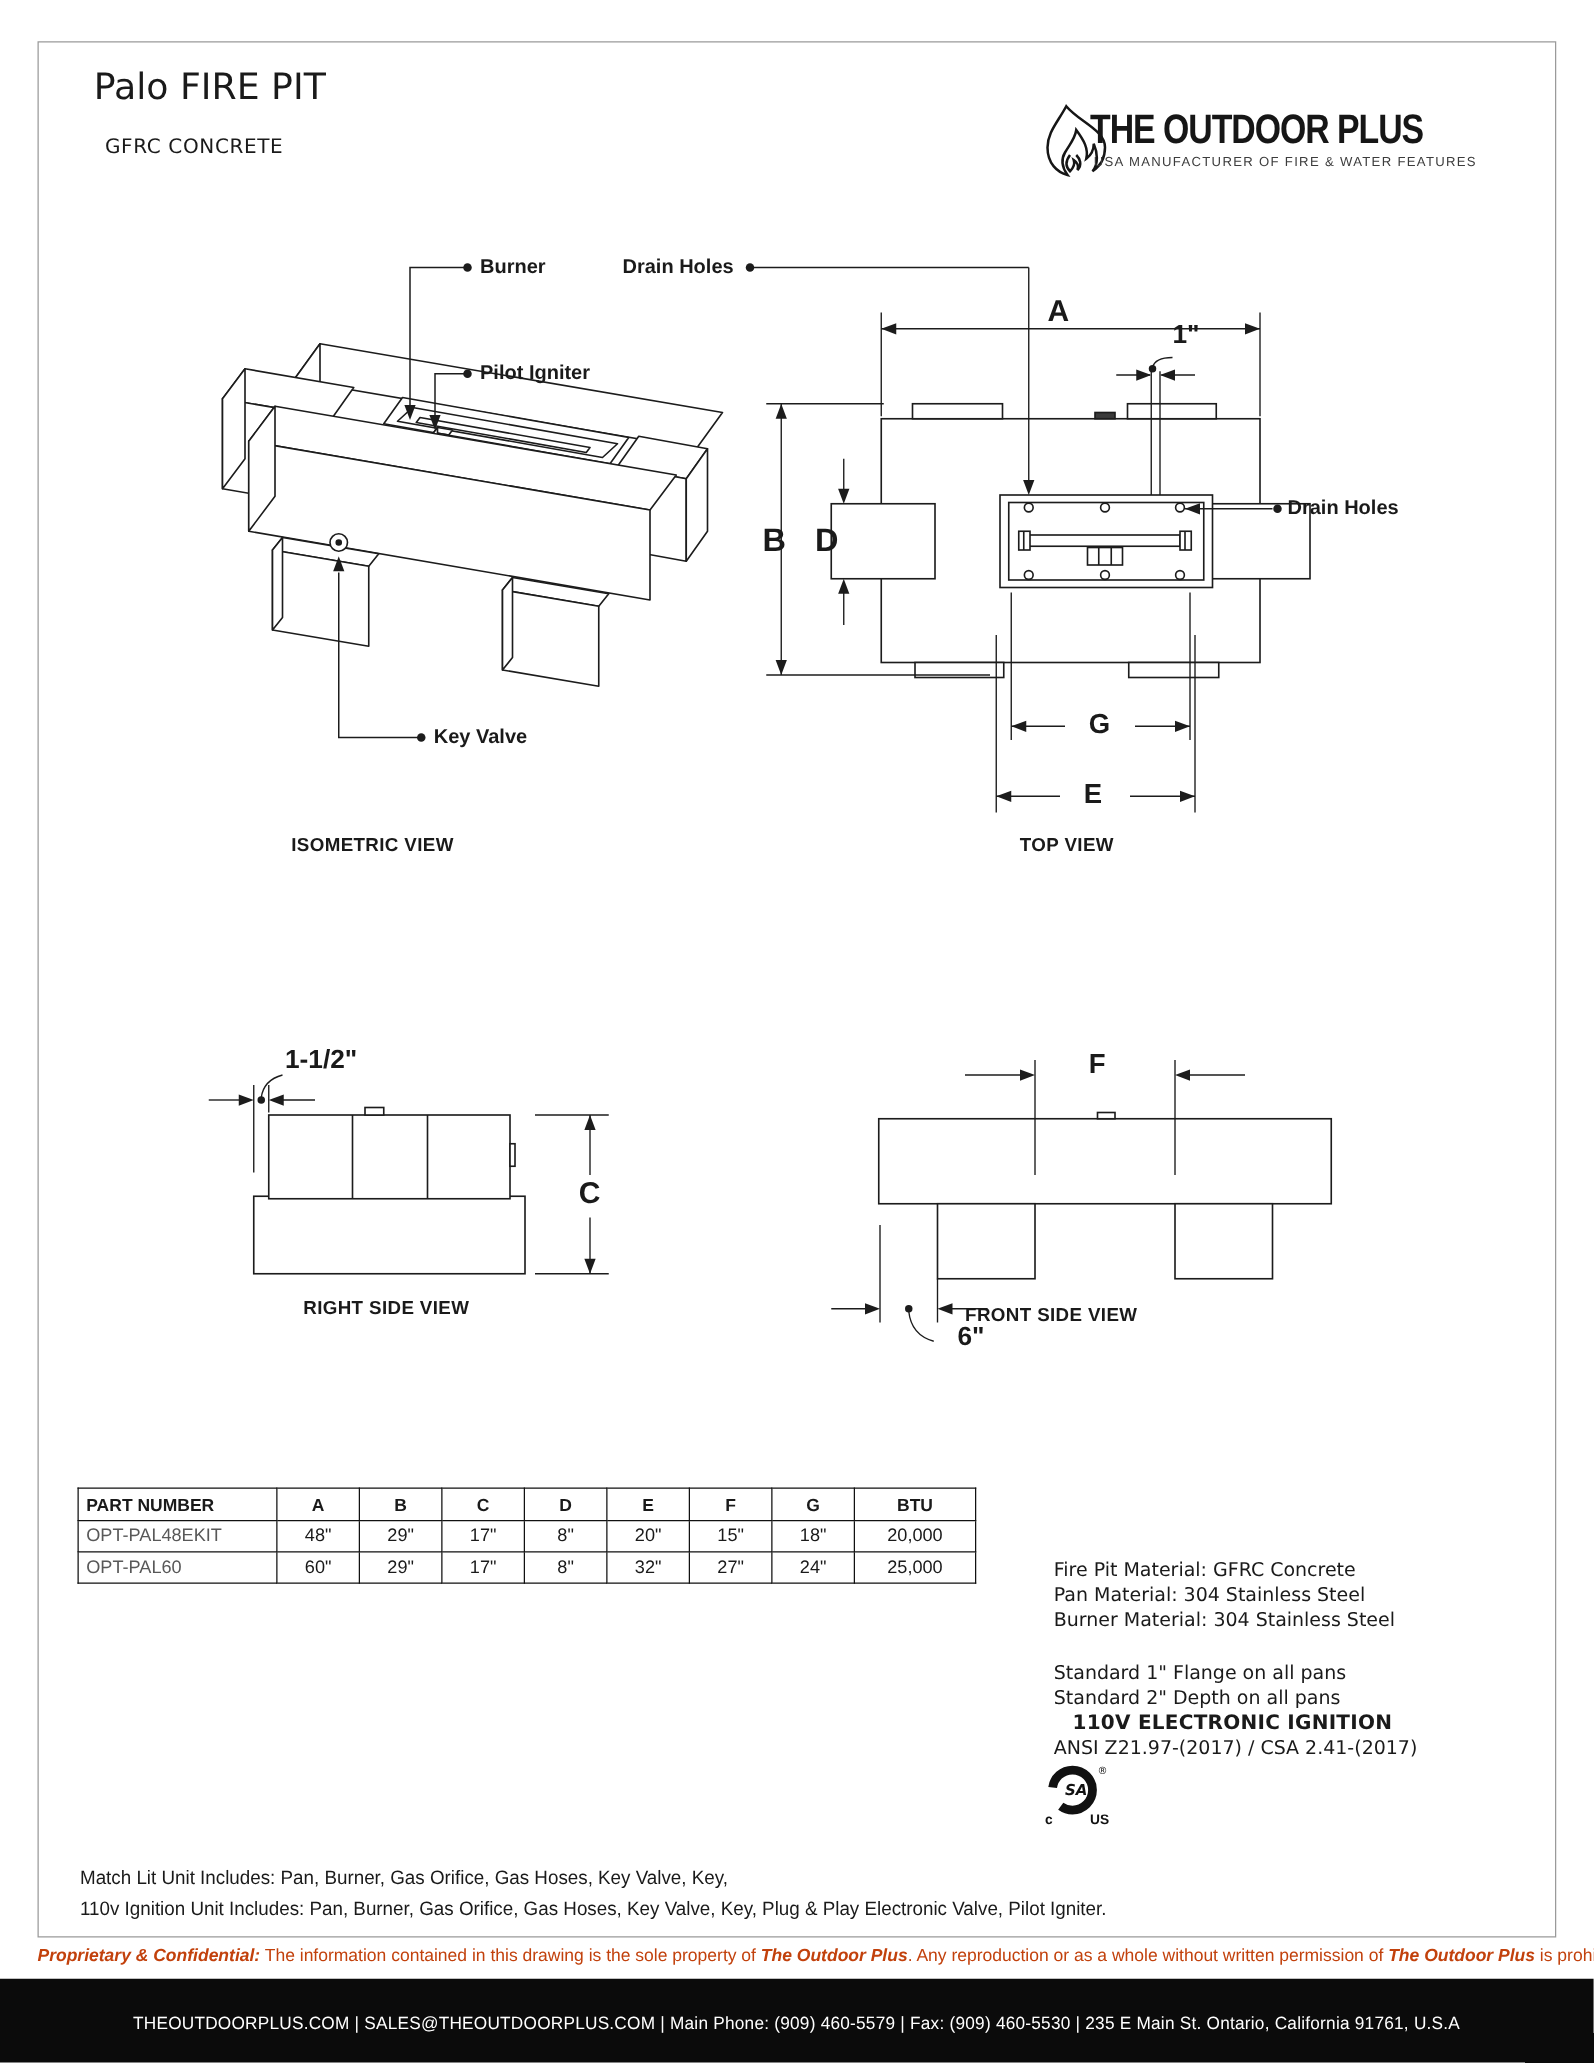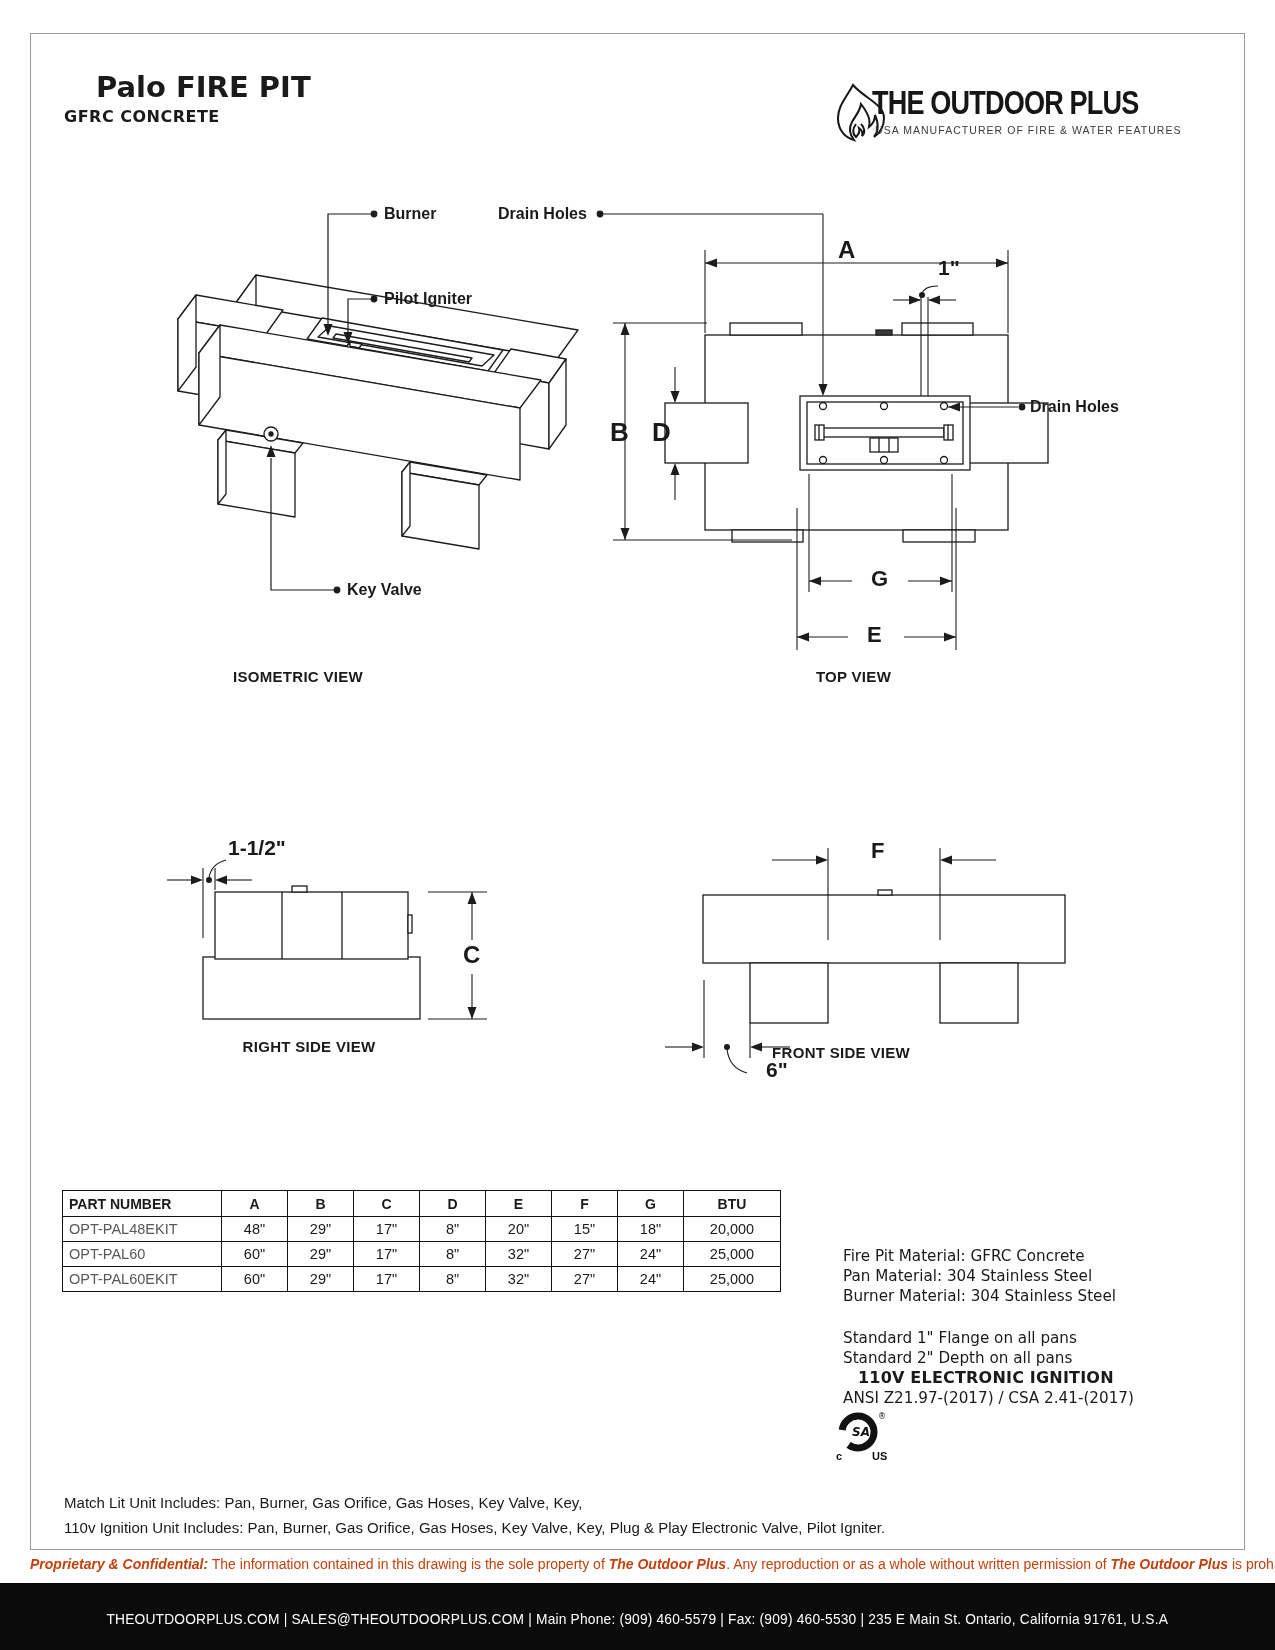--- a/index.html
+++ b/index.html
@@ -1,20 +1,20 @@
 <!DOCTYPE html>
 <html><head>
 <meta charset="utf-8">
 <style>
   html,body{margin:0;padding:0;background:#fff;}
   body{width:1275px;height:1650px;position:relative;font-family:"DejaVu Sans",sans-serif;color:#1a1a1a;overflow:hidden;}
   .abs{position:absolute;}
   #border-box{left:30px;top:33px;width:1213px;height:1515px;border:1.5px solid #9a9a9a;}
-  #page-title{left:75px;top:70px;font-size:29px;font-weight:bold;letter-spacing:0;margin-left:21px;}
-  #page-subtitle{left:64px;top:107px;font-size:16px;font-weight:bold;letter-spacing:.5px;}
+  #page-title{left:75px;top:52px;font-size:29px;font-weight:normal;letter-spacing:0;}
+  #page-subtitle{left:84px;top:107px;font-size:16px;font-weight:normal;letter-spacing:.5px;}
   #brand-name{left:872px;top:84px;font-size:33px;font-weight:bold;font-family:"Liberation Sans",sans-serif;transform:scaleX(.82);transform-origin:left top;letter-spacing:-1px;white-space:nowrap;color:#161616;}
   #brand-tagline{left:875px;top:124px;font-size:10.5px;letter-spacing:1.05px;color:#3c3c3c;font-family:"Liberation Sans",sans-serif;white-space:nowrap;}
   .callout{font-size:16px;font-weight:bold;font-family:"Liberation Sans",sans-serif;white-space:nowrap;}
   .dim{font-weight:bold;font-family:"Liberation Sans",sans-serif;white-space:nowrap;}
   .viewlabel{font-size:15px;font-weight:bold;font-family:Liberation Sans, sans-serif;text-align:center;letter-spacing:.3px;white-space:nowrap;}
   table#spec{position:absolute;left:62px;top:1190px;border-collapse:collapse;font-family:"Liberation Sans",sans-serif;font-size:14.5px;}
   table#spec th,table#spec td{border:1px solid #111;text-align:center;padding:0;}
   table#spec th{font-size:14px;height:25px;}
   table#spec td{height:24px;}
   table#spec .left{text-align:left;padding-left:6px;}
@@ -278,31 +278,20 @@
         <td class="left part">OPT-PAL60</td>
         <td>60"</td>
         <td>29"</td>
         <td>17"</td>
         <td>8"</td>
         <td>32"</td>
         <td>27"</td>
         <td>24"</td>
         <td>25,000</td>
       </tr>
-      <tr>
-        <td class="left part">OPT-PAL60EKIT</td>
-        <td>60"</td>
-        <td>29"</td>
-        <td>17"</td>
-        <td>8"</td>
-        <td>32"</td>
-        <td>27"</td>
-        <td>24"</td>
-        <td>25,000</td>
-      </tr>
     </tbody>
 </table>
 
 <div class="abs specline" style="left:843px;top:1246px">Fire Pit Material: GFRC Concrete</div>
 <div class="abs specline" style="left:843px;top:1266px">Pan Material: 304 Stainless Steel</div>
 <div class="abs specline" style="left:843px;top:1286px">Burner Material: 304 Stainless Steel</div>
 <div class="abs specline" style="left:843px;top:1328px">Standard 1" Flange on all pans</div>
 <div class="abs specline" style="left:843px;top:1348px">Standard 2" Depth on all pans</div>
 <div class="abs specline" id="spec-ignition" style="left:843px;top:1368px">110V ELECTRONIC IGNITION</div>
 <div class="abs specline" style="left:843px;top:1388px">ANSI Z21.97-(2017) / CSA 2.41-(2017)</div>

